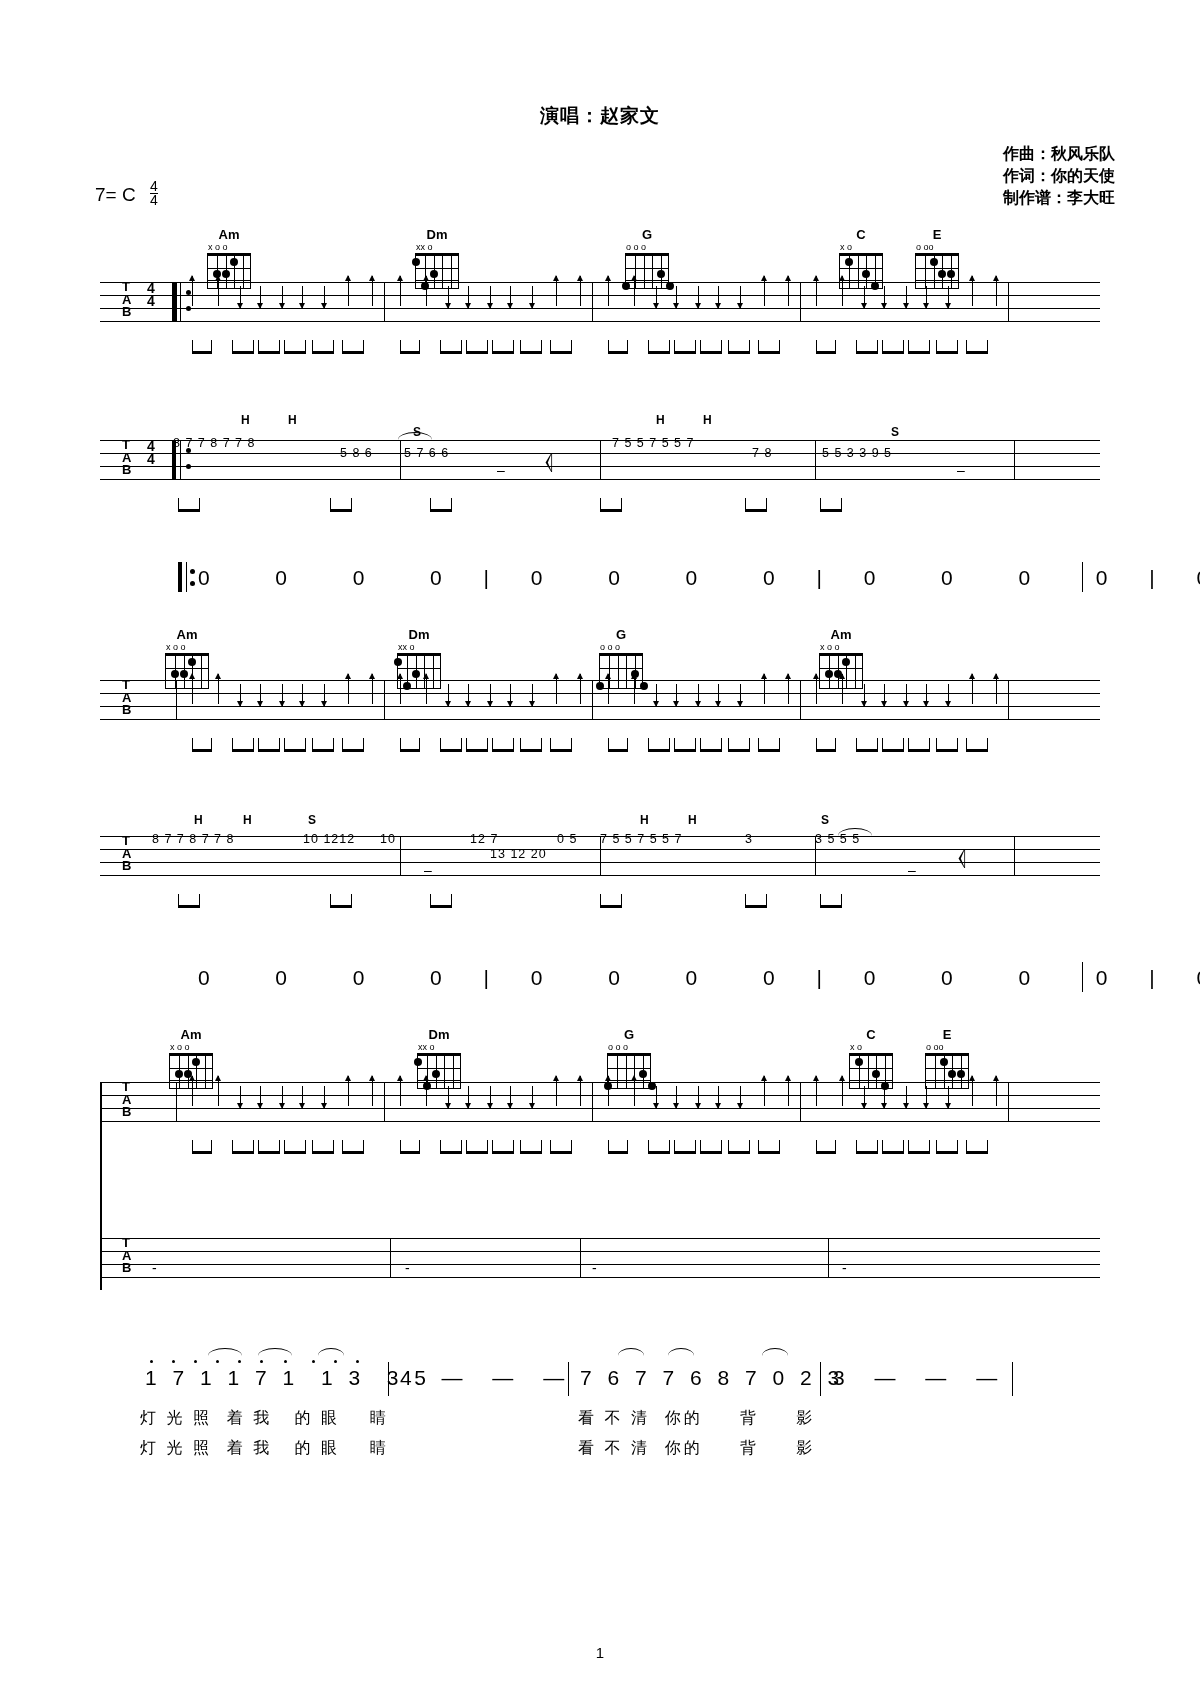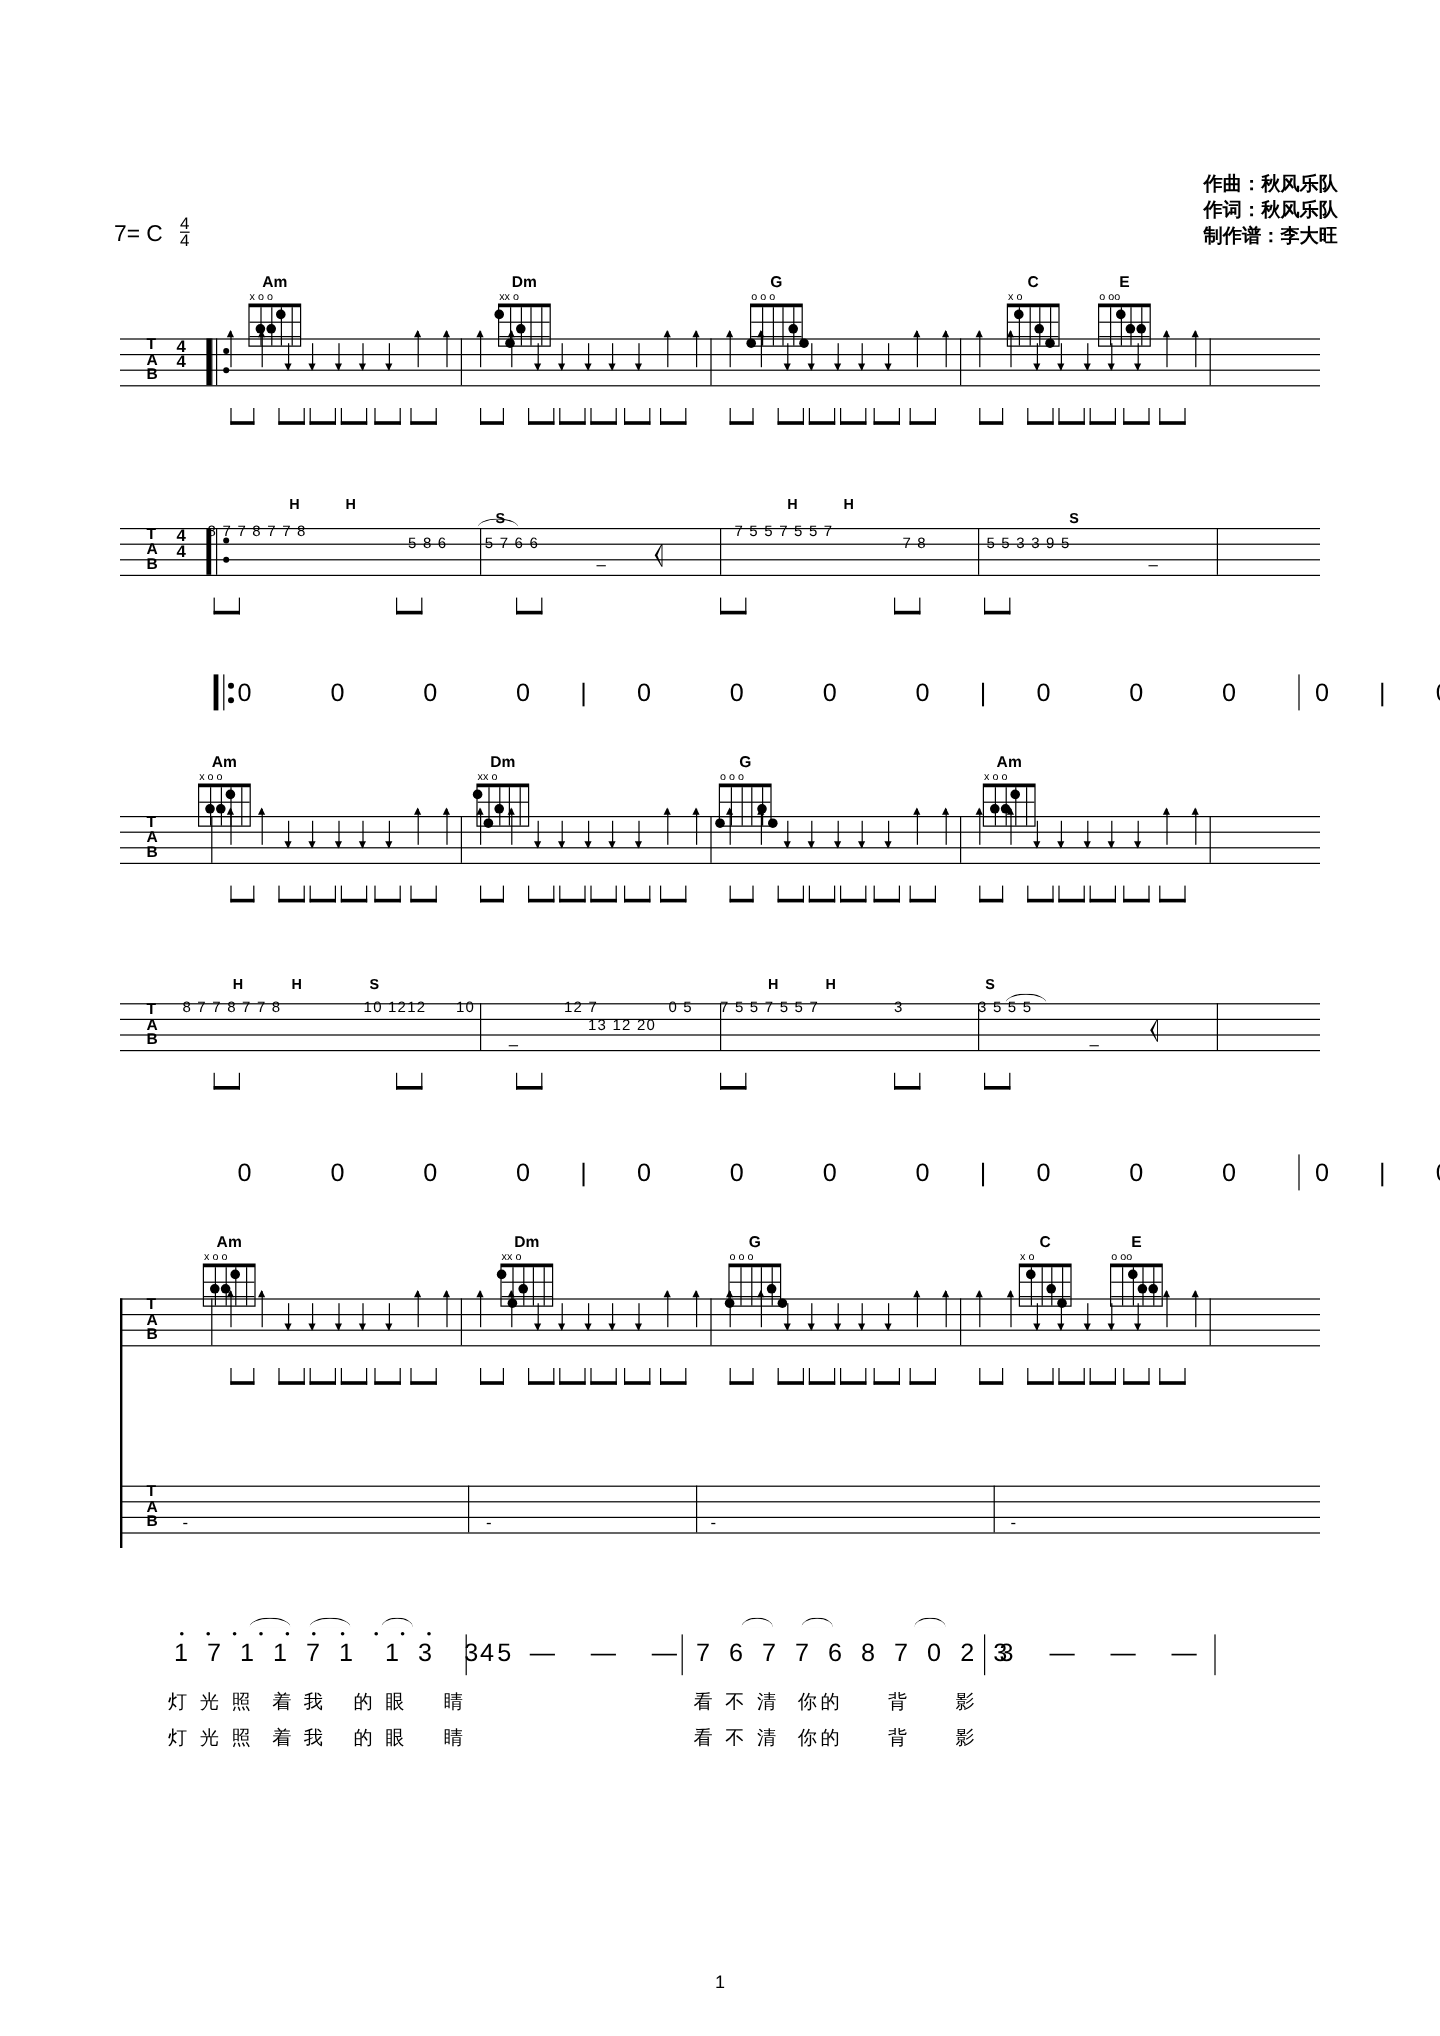--- a/index.html
+++ b/index.html
@@ -101,24 +101,25 @@
   
   .jp{position:absolute;font-size:21px;letter-spacing:0px;white-space:pre;}
   .lyric{position:absolute;font-size:16px;white-space:pre;}
   .ovdot{position:absolute;width:3.2px;height:3.2px;background:#000;border-radius:50%;}
 </style>
 </head>
 <body>
 
 <div class="sheet">
 
+  <div class="artist">演唱：赵家文</div>
 
   <div class="credits">
     <div>作曲：秋风乐队</div>
-    <div>作词：秋风乐队</div>
+    <div>作词：你的天使</div>
     <div>制作谱：李大旺</div>
   </div>
 
   <div class="keysig">
     <span>7= C</span>
     <span class="frac">
       <span class="num">4</span>
       <span class="den">4</span>
     </span>
   </div>

